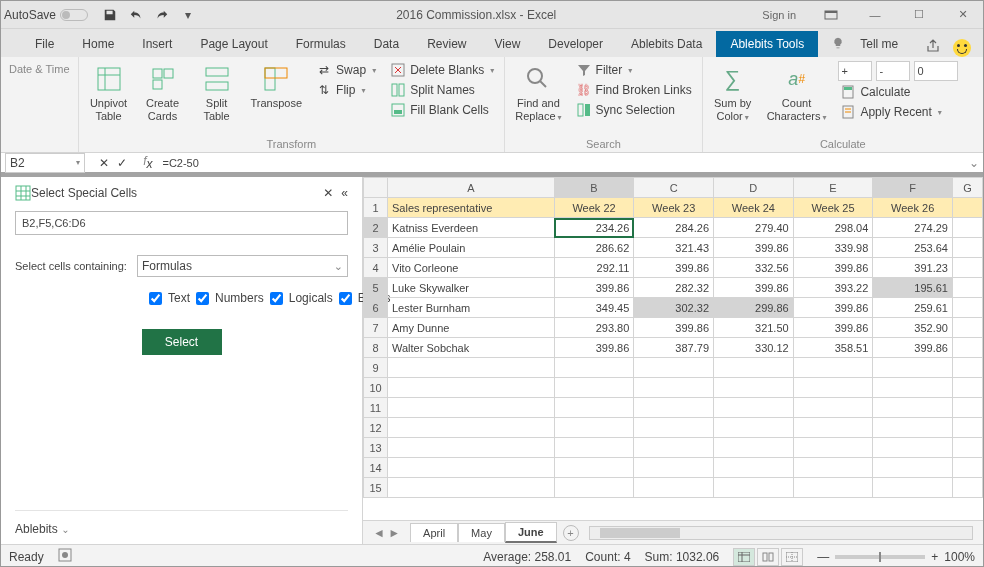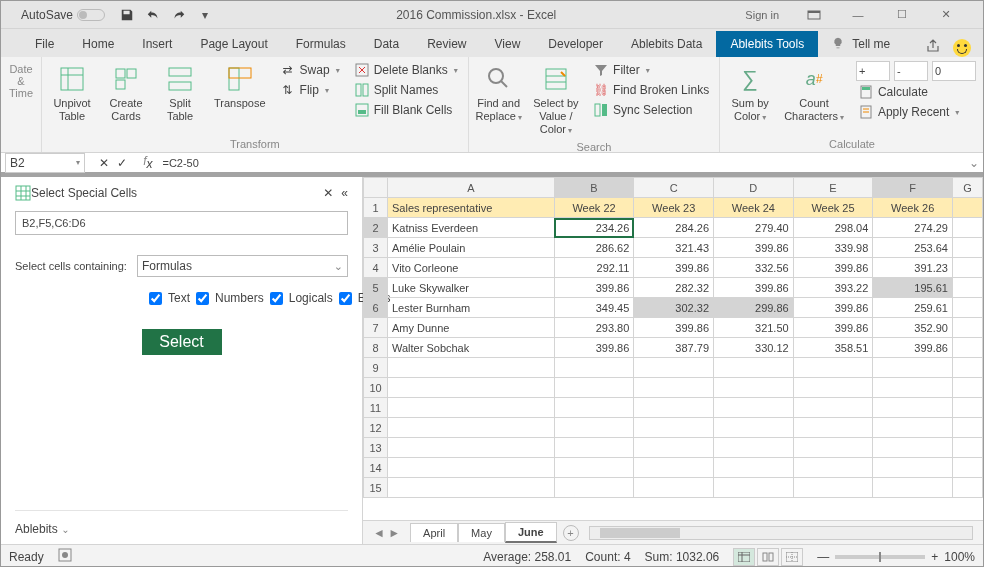--- a/index.html
+++ b/index.html
@@ -1,31 +1,31 @@
 <!DOCTYPE html>
 <html><head>
 <meta charset="utf-8">
 <style>
 *{box-sizing:border-box;margin:0;padding:0;font-family:"Segoe UI",Arial,sans-serif;font-size:12px;color:#444}
 body{background:#fff;width:984px;height:567px;overflow:hidden;border:1px solid #999}
-.titlebar{height:28px;background:linear-gradient(#e6e6e6,#e6e6e6);display:flex;align-items:center;padding:0 20px;border-bottom:1px solid #d4d4d4}
+.titlebar{height:28px;background:linear-gradient(#e6e6e6,#e6e6e6);display:flex;align-items:center;padding:0 3px;border-bottom:1px solid #d4d4d4}
 .autosave{display:flex;align-items:center;gap:4px;color:#888;font-size:11px}
 .toggle{width:28px;height:12px;border:1px solid #bbb;border-radius:8px;position:relative}
 .toggle::after{content:"";position:absolute;left:1px;top:1px;width:8px;height:8px;background:#bbb;border-radius:50%}
 .qat{display:flex;gap:6px;margin-left:12px}
 .qat-btn{width:20px;height:20px;display:flex;align-items:center;justify-content:center;color:#555}
 .qat-btn svg{width:14px;height:14px}
 .doc-title{flex:1;text-align:center;color:#555;font-size:12px}
 .win-ctrl{display:flex;gap:10px;align-items:center}
 .win-ctrl span{font-size:11px;color:#666;padding:4px 8px}
 .win-btn{width:34px;height:22px;display:flex;align-items:center;justify-content:center;color:#666}
 .tabs{height:28px;background:#e6e6e6;display:flex;align-items:flex-end;padding-left:20px}
 .tab{padding:6px 14px;color:#444;font-size:12px;cursor:pointer}
 .tab.active{background:#0369a1;color:#fff}
-.tab.tell{display:flex;align-items:flex-start;gap:8px;color:#666}
+.tab.tell{display:flex;align-items:flex-start;gap:16px;color:#666}
 .tab-right{margin-left:auto;display:flex;align-items:center;gap:12px;padding-right:12px}
 .smiley{width:18px;height:18px;background:#ffd93d;border-radius:50%;position:relative}
 .smiley::before{content:"";position:absolute;width:3px;height:3px;background:#333;border-radius:50%;top:5px;left:4px;box-shadow:7px 0 #333}
 .smiley::after{content:"";position:absolute;width:8px;height:4px;border:1px solid #333;border-top:none;border-radius:0 0 8px 8px;top:10px;left:4px}
 .ribbon{height:96px;background:#f3f3f3;border-bottom:1px solid #d4d4d4;display:flex}
 .rgroup{border-right:1px solid #ddd;padding:4px 8px 2px;display:flex;flex-direction:column;justify-content:space-between}
 .rgroup-label{text-align:center;font-size:11px;color:#888;padding-top:2px}
 .rgroup-body{display:flex;gap:10px;flex:1;align-items:flex-start}
 .big-btn{display:flex;flex-direction:column;align-items:center;gap:2px;padding:2px;min-width:44px}
 .big-btn .ico{width:32px;height:32px;display:flex;align-items:center;justify-content:center}
@@ -49,21 +49,21 @@
 .sp-title{display:flex;align-items:center;font-size:12px;color:#555}
 .sp-close{display:flex;gap:8px;font-size:12px;color:#666}
 .sp-inp{width:100%;height:24px;border:1px solid #bbb;padding:0 6px;font-size:11px;margin-bottom:20px}
 .sp-row{display:flex;align-items:center;gap:10px;margin-bottom:14px}
 .sp-row label{font-size:11px;color:#444}
 .sp-sel{flex:1;height:22px;border:1px solid #bbb;padding:0 4px;font-size:11px;display:flex;align-items:center;justify-content:space-between}
 .sp-sel::after{content:"⌄";color:#888}
 .chk-col{display:flex;flex-direction:row;gap:6px;margin-left:134px}
 .chk{display:flex;align-items:center;gap:6px;font-size:11px}
 .chk input{width:13px;height:13px}
-.sp-btn{width:80px;height:26px;background:#217346;color:#fff;border:none;font-size:16px;margin:24px auto 0;display:block}
+.sp-btn{width:80px;height:26px;background:#217346;color:#fff;border:none;font-size:12px;margin:24px auto 0;display:block}
 .sp-foot{margin-top:auto;padding-top:10px;border-top:1px solid #e4e4e4;font-size:13px;color:#555}
 .sheet{flex:1;display:flex;flex-direction:column;overflow:hidden}
 .grid{flex:1;overflow:auto;position:relative}
 table{border-collapse:collapse;width:100%}
 th,td{border:1px solid #d4d4d4;height:20px;font-size:11px;padding:0 4px}
 th{background:#f3f3f3;font-weight:normal;color:#555;text-align:center}
 .rowh{width:24px;background:#f3f3f3;text-align:center;color:#555}
 .corner{background:#f3f3f3}
 td{text-align:right}
 td.txt{text-align:left}
@@ -252,31 +252,20 @@
       <div class="big-btn">
           <span class="ico">
             <svg width="26" height="26" viewBox="0 0 26 26">
               <circle cx="10" cy="10" r="7" fill="none" stroke="#888" stroke-width="2"></circle>
               <path stroke="#888" stroke-width="2" d="M15 15l6 6"></path>
             </svg>
           </span>
           <span class="lbl dd" style="white-space:pre-line">Find and
 Replace</span>
         </div>
-      <div class="big-btn">
-          <span class="ico">
-            <svg width="26" height="26" viewBox="0 0 26 26">
-              <rect x="3" y="3" width="20" height="20" fill="none" stroke="#5b8"></rect>
-              <path stroke="#5b8" d="M3 10h20M3 16h20"></path>
-              <path stroke="#e80" stroke-width="2" d="M18 6l4 4"></path>
-            </svg>
-          </span>
-          <span class="lbl dd" style="white-space:pre-line">Select by
-Value / Color</span>
-        </div>
       <div class="stack">
         <div class="sm-btn dd">
             <span class="si">
               <svg width="14" height="14" viewBox="0 0 14 14">
                 <path fill="#888" d="M1 2h12l-5 6v4l-2 1V8z"></path>
               </svg>
             </span>
             <span>Filter</span>
           </div>
         <div class="sm-btn">

